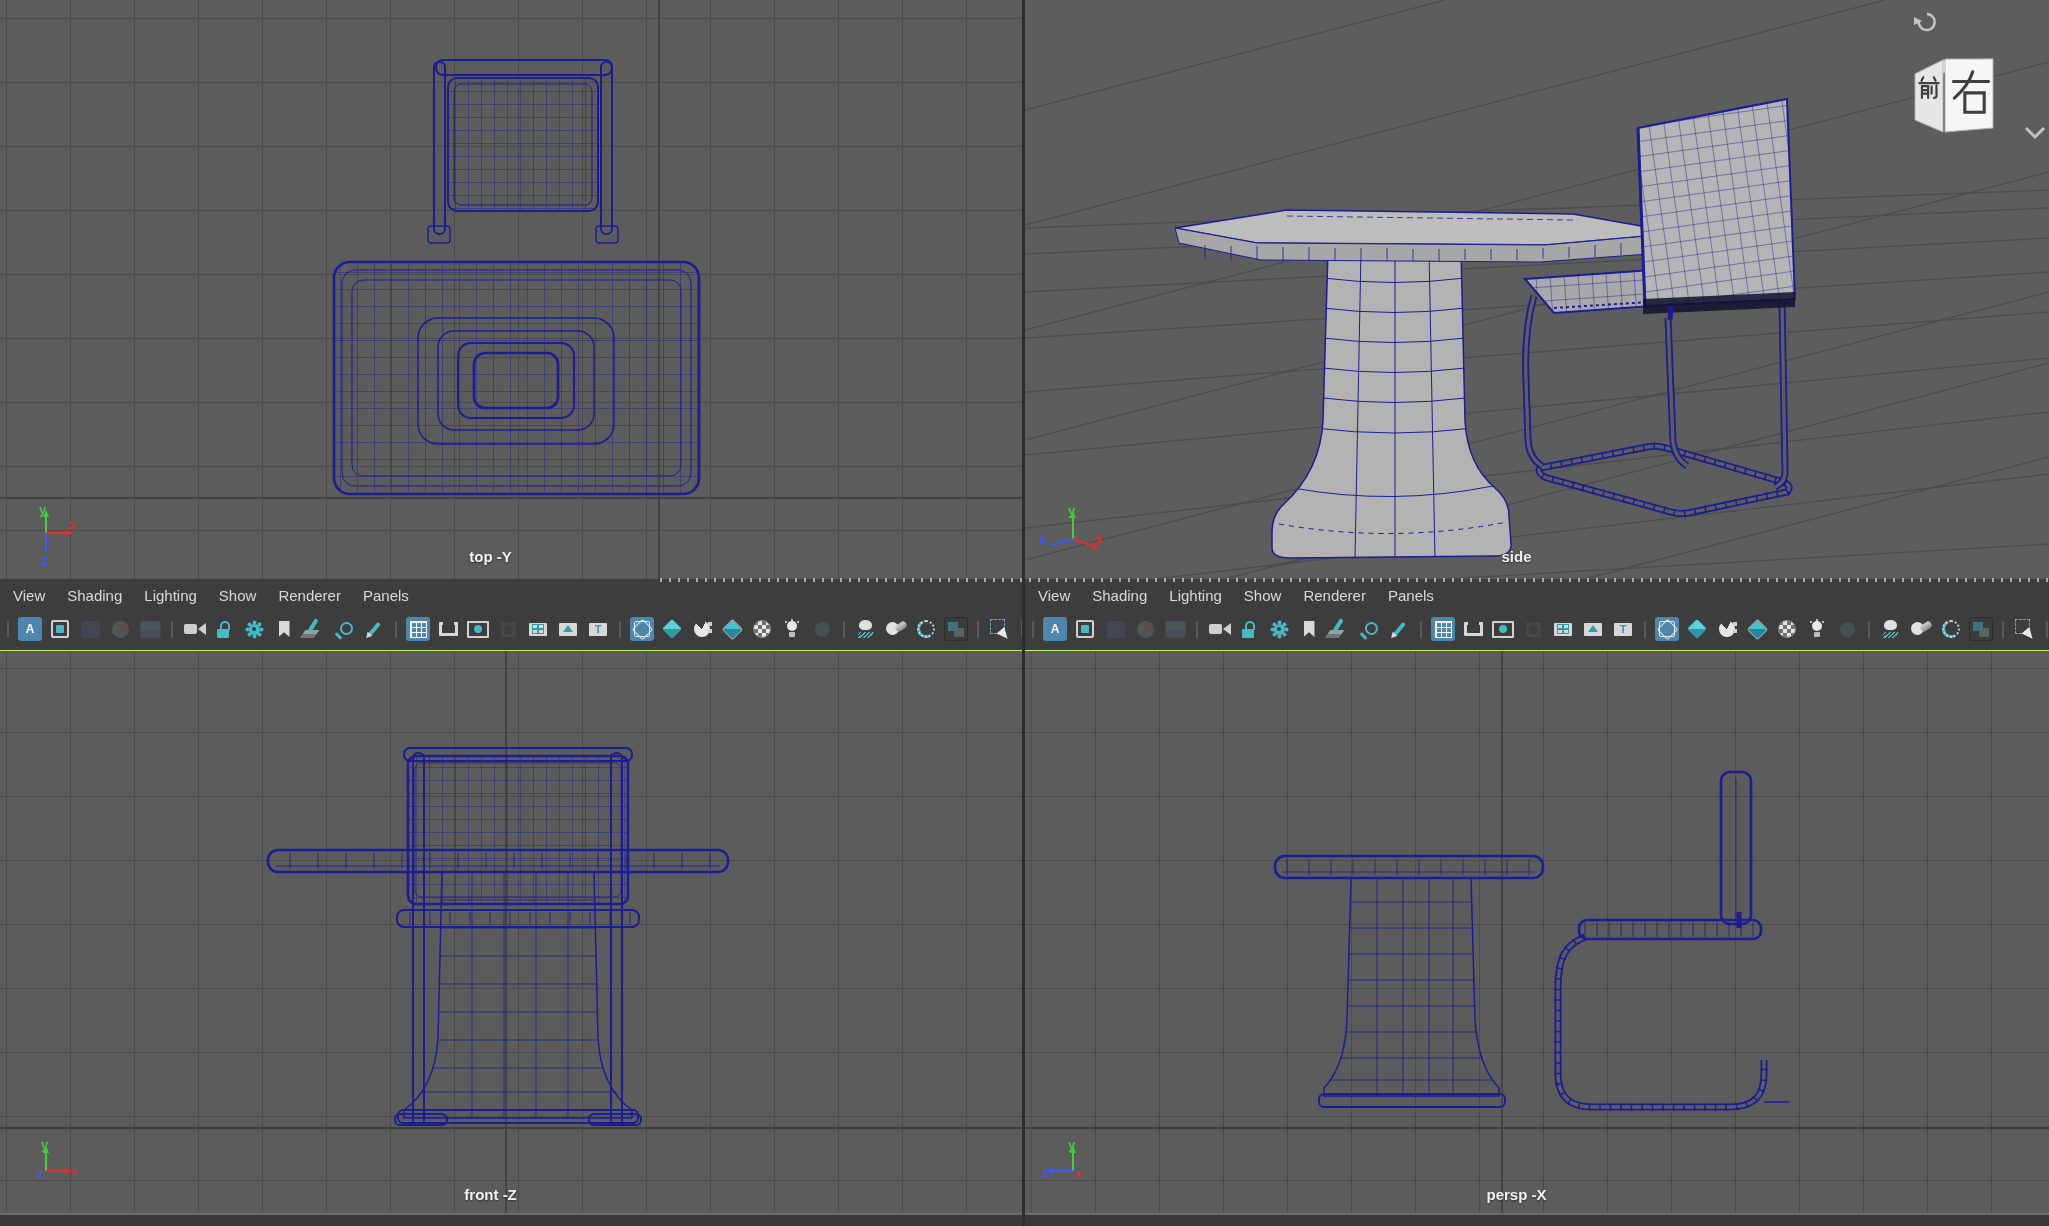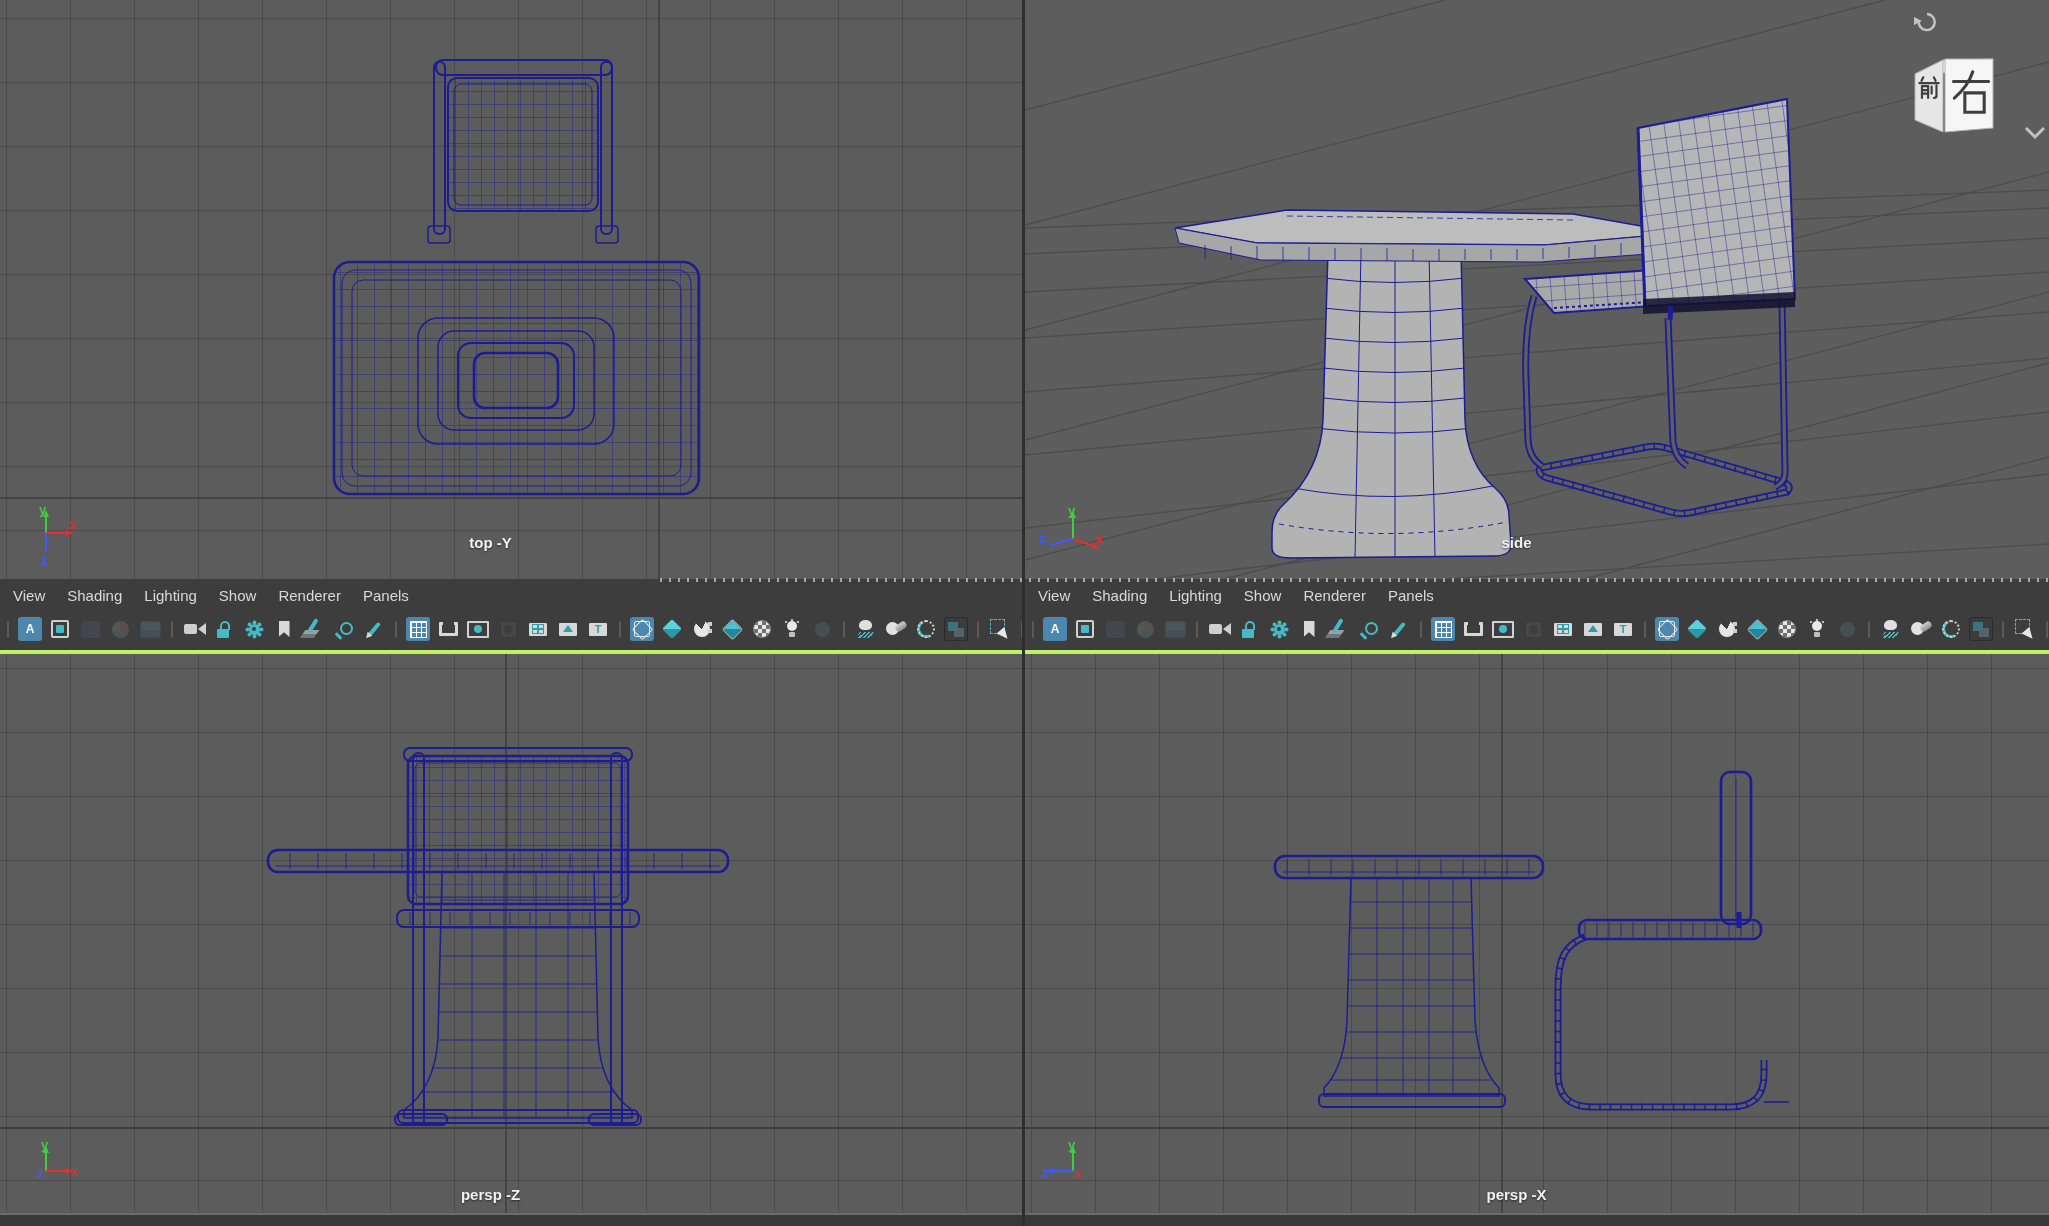--- a/index.html
+++ b/index.html
@@ -14,30 +14,30 @@
   .vp-tl{left:0;top:0;width:1022px;height:579px;}
   .vp-tr{left:1025px;top:0;width:1024px;height:579px;background-color:#5d5d5d;}
   .vp-bl{left:0;top:650px;width:1022px;height:563px;}
   .vp-br{left:1025px;top:650px;width:1024px;height:563px;}
   .wire{position:absolute;left:0;top:0;width:100%;height:100%;}
   .axisline{position:absolute;background:#444444;}
   .axisline.v{width:2px;top:0;bottom:0;}
   .axisline.h{height:2px;left:0;right:0;}
   .vp-label{position:absolute;left:48%;transform:translateX(-50%);bottom:10px;
     font-weight:bold;font-size:15px;color:#f2f2f2;text-shadow:0 1px 2px rgba(0,0,0,.55);white-space:nowrap;}
-  .vp-tl .vp-label,.vp-tr .vp-label{bottom:28px;}
+  .vp-tl .vp-label,.vp-tr .vp-label{bottom:14px;}
   .triad{position:absolute;left:12px;bottom:10px;width:72px;height:66px;}
   .triad text{font-family:"Liberation Sans",sans-serif;font-size:13px;font-weight:bold;}
   
   .divider-v{position:absolute;left:1022px;top:0;bottom:0;width:3px;background:#2e2e2e;z-index:40;}
   .dots{position:absolute;top:578px;height:4px;left:660px;right:0;z-index:30;
     background:repeating-linear-gradient(90deg,#a9a9a9 0 2px,transparent 2px 9px);}
   .bottom-strip{position:absolute;left:0;right:0;top:1213px;height:13px;background:#383838;border-top:2px solid #6b6b6b;}
   
-  .mid{position:absolute;left:0;top:579px;width:2049px;height:71px;background:#3d3d3d;border-bottom:4px solid #bef264;z-index:10;}
+  .mid{position:absolute;left:0;top:579px;width:2049px;height:71px;background:#3d3d3d;border-bottom:1px solid #bef264;z-index:10;}
   .panel-bar{position:absolute;top:0;height:71px;overflow:hidden;}
   .panel-bar.left{left:0;width:1022px;}
   .panel-bar.right{left:1025px;width:1024px;}
   .menubar{display:flex;align-items:center;height:32px;padding-left:2px;}
   .menu-item{color:#d9d9d9;font-size:15px;padding:0 11px;cursor:default;}
   .toolbar{display:flex;align-items:center;height:36px;padding-left:4px;gap:6px;}
   
   .ti{position:relative;z-index:0;width:24px;height:24px;flex:0 0 auto;border-radius:3px;
       display:flex;align-items:center;justify-content:center;
       font-weight:bold;font-size:12px;color:#ddd;}
@@ -431,21 +431,21 @@
     </svg>
     <svg class="triad" viewBox="0 0 72 66">
       <line x1="34" y1="34" x2="34" y2="15" stroke="#3ecf3e" stroke-width="2"></line>
       <polygon points="31,16 37,16 34,9" fill="#3ecf3e"></polygon>
       <text x="29" y="12" fill="#3ecf3e">y</text>
       <line x1="34" y1="34" x2="55" y2="34" stroke="#e03030" stroke-width="2"></line>
       <polygon points="54,31 54,37 61,34" fill="#e03030"></polygon>
       <text x="59" y="39" fill="#e03030">x</text>
       <text x="25" y="41" fill="#3a5bff">z</text>
     </svg>
-    <div class="vp-label">persp -Z</div>
+    <div class="vp-label">front -Z</div>
   </div>
 
   <div class="vp ortho vp-br">
     <div class="axisline v" style="left:476px;"></div>
     <div class="axisline h" style="top:477px;background:#3e3e3e;"></div>
     <svg class="wire" viewBox="0 0 1024 563">
       <defs>
         <clipPath id="sped">
           <path d="M326,228 L322,370 Q320,416 299,438 L299,446 L474,446 L474,438 Q453,416 450,370 L446,228 Z"></path>
         </clipPath>

